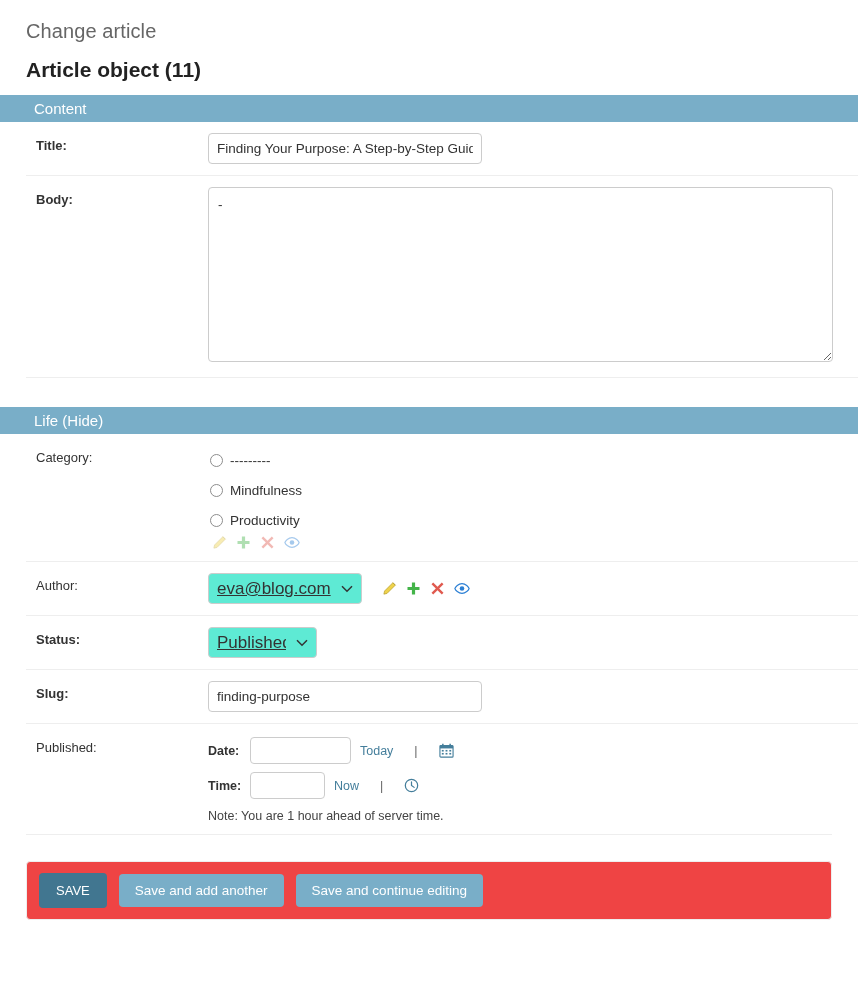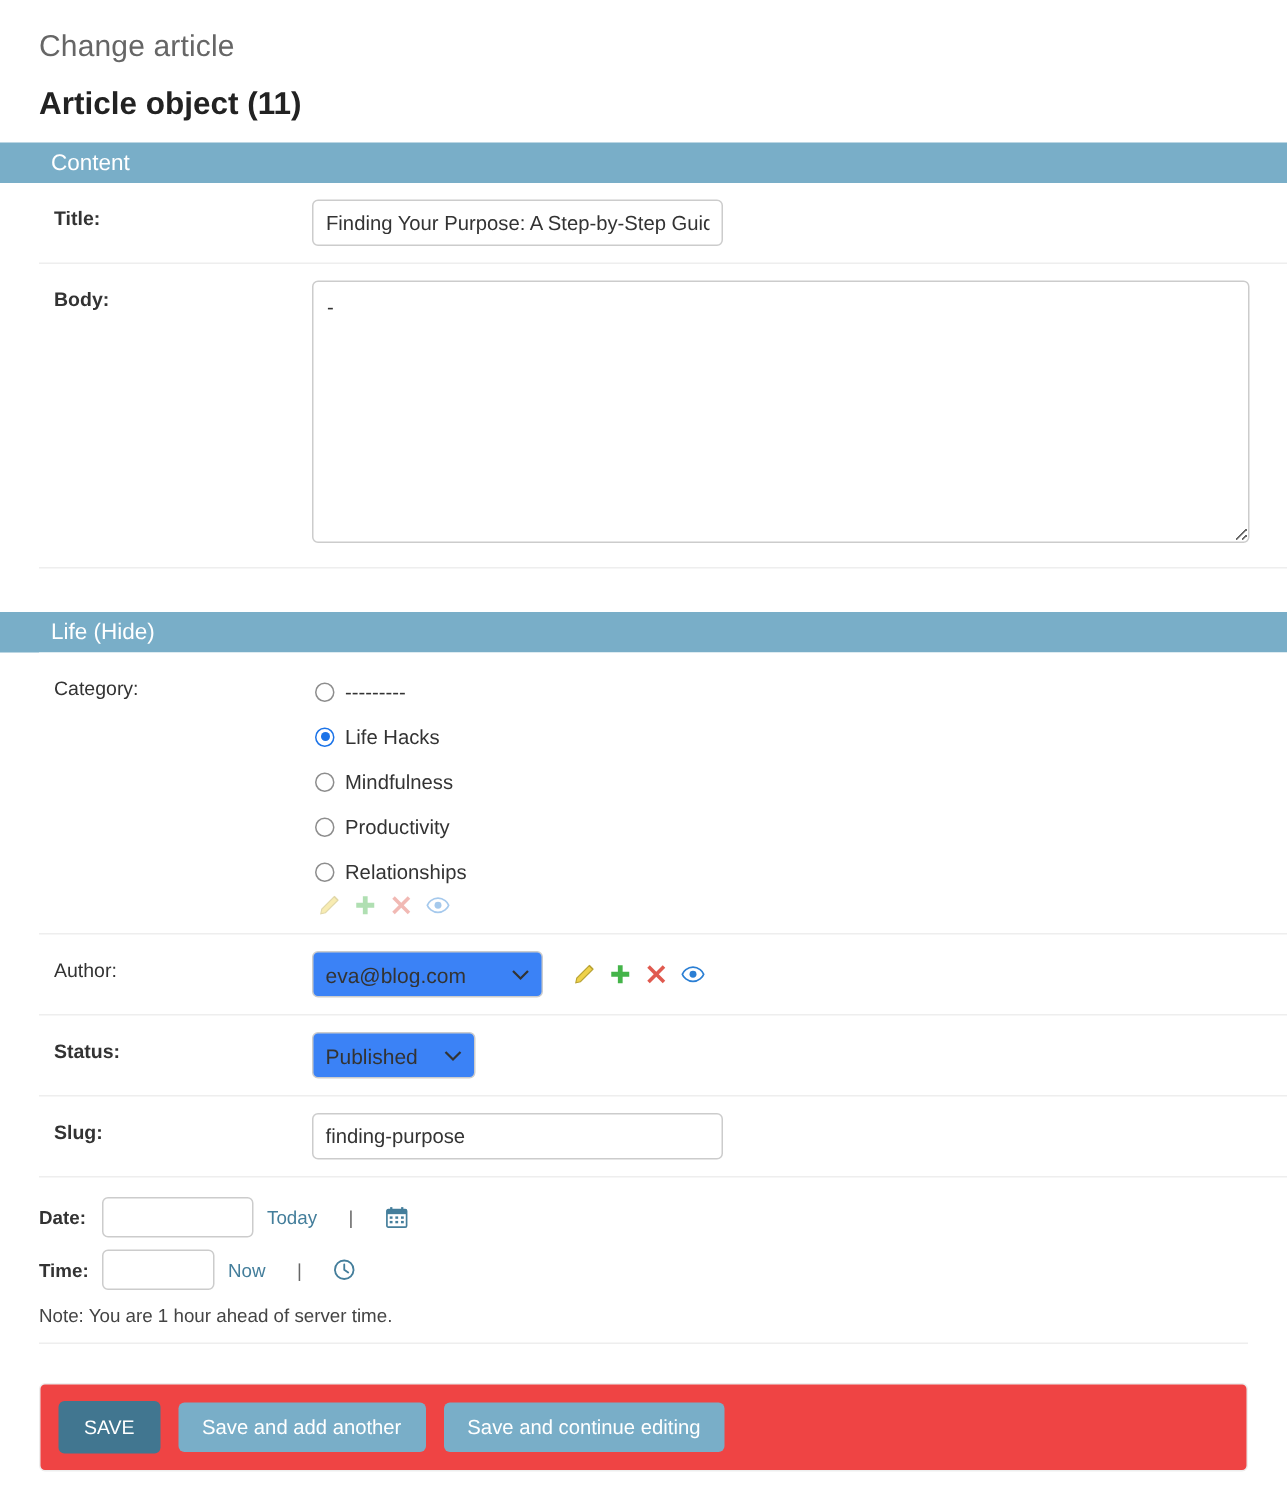--- a/index.html
+++ b/index.html
@@ -109,31 +109,32 @@
     border-radius: 4px;
     background: #fff;
     resize: both;
     outline: none;
     overflow: auto;
     line-height: 1.4;
   }
 
   select.select-input {
     font-family: "Liberation Sans", sans-serif;
-    font-size: 14px;
+    font-size: 17px;
     color: #333;
     padding: 5px 30px 5px 8px;
     border: 1px solid #cccccc;
     border-radius: 4px;
-    background-color: #3b82f6;
+    background-color: #5eead4;
     height: 31px;
     outline: none;
     -webkit-appearance: none;
     -moz-appearance: none;
     appearance: none;
+    text-decoration: underline;
   }
   .select-wrap { position: relative; display: inline-block; vertical-align: middle; }
   .select-wrap .chev {
     position: absolute;
     right: 9px; top: 50%;
     margin-top: -4px;
     width: 12px; height: 8px;
     pointer-events: none;
   }
   #author-select { width: 154px; }
@@ -294,36 +295,28 @@
 
     <div class="fieldset-body">
 
       <div class="form-row">
         <div class="row-label">Category:</div>
         <div class="row-field">
           <ul class="radio-list" id="category-radio-list">
               <li class="radio-item">
                 <span class="radio-dot"></span>
                 <span class="radio-label dash-label">---------</span>
-              </li>
-              <li class="radio-item">
-                <span class="radio-dot checked"></span>
-                <span class="radio-label">Life Hacks</span>
               </li>
               <li class="radio-item">
                 <span class="radio-dot"></span>
                 <span class="radio-label">Mindfulness</span>
               </li>
               <li class="radio-item">
                 <span class="radio-dot"></span>
                 <span class="radio-label">Productivity</span>
-              </li>
-              <li class="radio-item">
-                <span class="radio-dot"></span>
-                <span class="radio-label">Relationships</span>
               </li>
             </ul>
           <div class="related-icons">
             <span class="icon-btn faded">
               <svg width="15" height="15" viewBox="0 0 16 16">
                 <path d="M11.6 1.8 14.2 4.4 5.3 13.3 2 14l0.7-3.3z" fill="#efd24a" stroke="#b8a233" stroke-width="0.8"></path>
                 <path d="M11.6 1.8 14.2 4.4" stroke="#b8a233" stroke-width="1"></path>
               </svg>
             </span>
             <span class="icon-btn faded">
@@ -399,20 +392,21 @@
       </div>
 
       <div class="form-row">
         <div class="row-label required">Slug:</div>
         <div class="row-field">
           <input id="slug-input" class="text-input" type="text" value="finding-purpose" style="">
         </div>
       </div>
 
       <div class="form-row no-border">
+        <div class="row-label">Published:</div>
         <div class="row-field datetime-block">
 
           <div class="dt-row">
             <span class="dt-label">Date:</span>
             <input id="date-input" class="dt-input" type="text" value="" style="">
             <span class="dt-shortcut">
               <a href="#">Today</a>
               <span class="dt-sep">|</span>
               <span class="icon-btn">
                 <svg width="15" height="15" viewBox="0 0 16 16">

